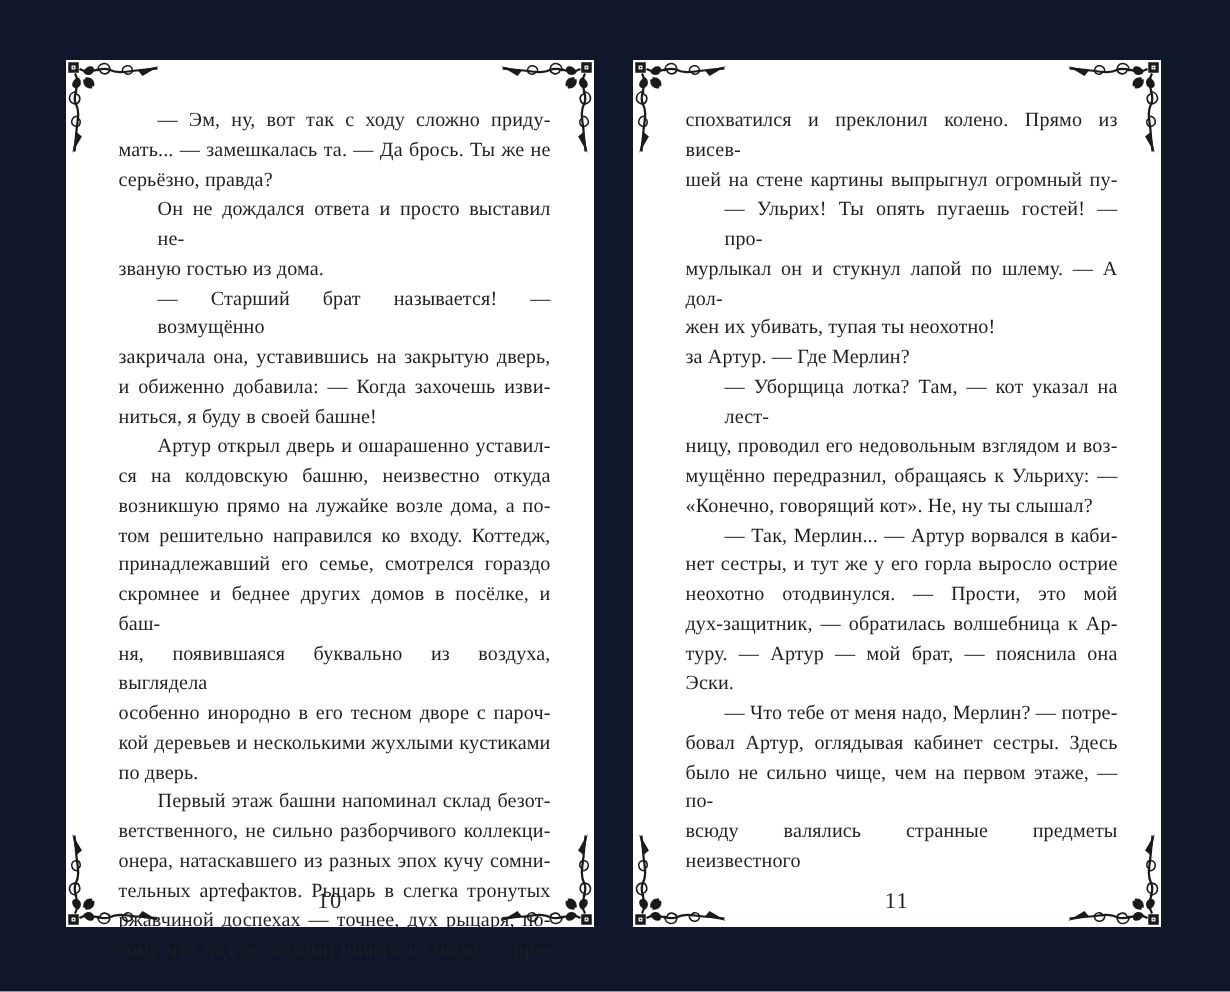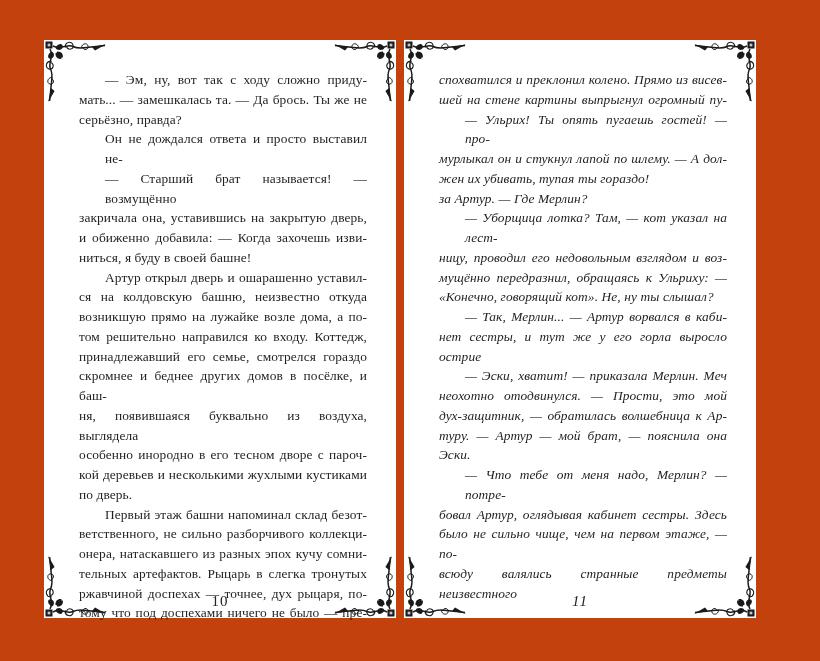--- a/index.html
+++ b/index.html
@@ -8,31 +8,31 @@
     width: 820px;
     height: 661px;
     background: #ffffff;
     overflow: hidden;
     font-family: "Liberation Serif", "DejaVu Serif", serif;
   }
   .spread {
     position: relative;
     width: 820px;
     height: 661px;
-    background: #c2410c;
+    background: #0f172a;
   }
   .page {
     position: absolute;
     top: 40px;
     width: 352px;
     height: 578px;
     background: #ffffff;
   }
   .page.left  { left: 44px; }
-  .page.right { left: 404px; font-style: italic; }
+  .page.right { left: 422px; }
 
   .orn {
     position: absolute;
     width: 62px;
     height: 62px;
     color: #1a1a1a;
     pointer-events: none;
   }
   .orn.tl { left: 0;  top: 0; }
   .orn.tr { right: 0; top: 0;    transform: scaleX(-1); }
@@ -110,20 +110,21 @@
         <use href="#flourish"></use>
       </svg>
     <svg class="orn br">
         <use href="#flourish"></use>
       </svg>
     <div class="text-block">
         <div class="line indent">— Эм, ну, вот так с ходу сложно приду-</div>
         <div class="line">мать... — замешкалась та. — Да брось. Ты же не</div>
         <div class="line last">серьёзно, правда?</div>
         <div class="line indent">Он не дождался ответа и просто выставил не-</div>
+        <div class="line last">званую гостью из дома.</div>
         <div class="line indent">— Старший брат называется! — возмущённо</div>
         <div class="line">закричала она, уставившись на закрытую дверь,</div>
         <div class="line">и обиженно добавила: — Когда захочешь изви-</div>
         <div class="line last">ниться, я буду в своей башне!</div>
         <div class="line indent">Артур открыл дверь и ошарашенно уставил-</div>
         <div class="line">ся на колдовскую башню, неизвестно откуда</div>
         <div class="line">возникшую прямо на лужайке возле дома, а по-</div>
         <div class="line">том решительно направился ко входу. Коттедж,</div>
         <div class="line">принадлежавший его семье, смотрелся гораздо</div>
         <div class="line">скромнее и беднее других домов в посёлке, и баш-</div>
@@ -152,29 +153,28 @@
         <use href="#flourish"></use>
       </svg>
     <svg class="orn br">
         <use href="#flourish"></use>
       </svg>
     <div class="text-block">
         <div class="line">спохватился и преклонил колено. Прямо из висев-</div>
         <div class="line">шей на стене картины выпрыгнул огромный пу-</div>
         <div class="line indent">— Ульрих! Ты опять пугаешь гостей! — про-</div>
         <div class="line">мурлыкал он и стукнул лапой по шлему. — А дол-</div>
-        <div class="line last">жен их убивать, тупая ты гораздо!</div>
+        <div class="line last">жен их убивать, тупая ты неохотно!</div>
         <div class="line last">за Артур. — Где Мерлин?</div>
         <div class="line indent">— Уборщица лотка? Там, — кот указал на лест-</div>
         <div class="line">ницу, проводил его недовольным взглядом и воз-</div>
         <div class="line">мущённо передразнил, обращаясь к Ульриху: —</div>
         <div class="line last">«Конечно, говорящий кот». Не, ну ты слышал?</div>
         <div class="line indent">— Так, Мерлин... — Артур ворвался в каби-</div>
         <div class="line">нет сестры, и тут же у его горла выросло острие</div>
-        <div class="line indent">— Эски, хватит! — приказала Мерлин. Меч</div>
         <div class="line">неохотно отодвинулся. — Прости, это мой</div>
         <div class="line">дух-защитник, — обратилась волшебница к Ар-</div>
         <div class="line">туру. — Артур — мой брат, — пояснила она</div>
         <div class="line last">Эски.</div>
         <div class="line indent">— Что тебе от меня надо, Мерлин? — потре-</div>
         <div class="line">бовал Артур, оглядывая кабинет сестры. Здесь</div>
         <div class="line">было не сильно чище, чем на первом этаже, — по-</div>
         <div class="line">всюду валялись странные предметы неизвестного</div>
       </div>
     <div class="pagenum">11</div>

